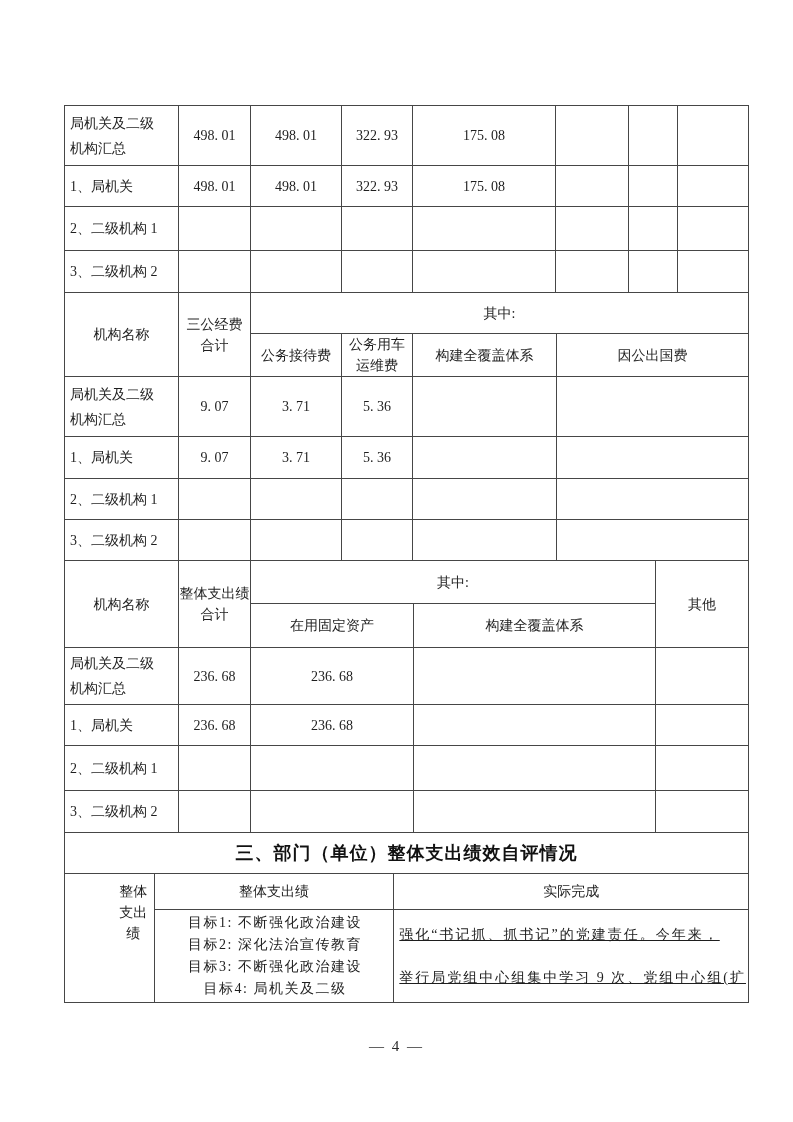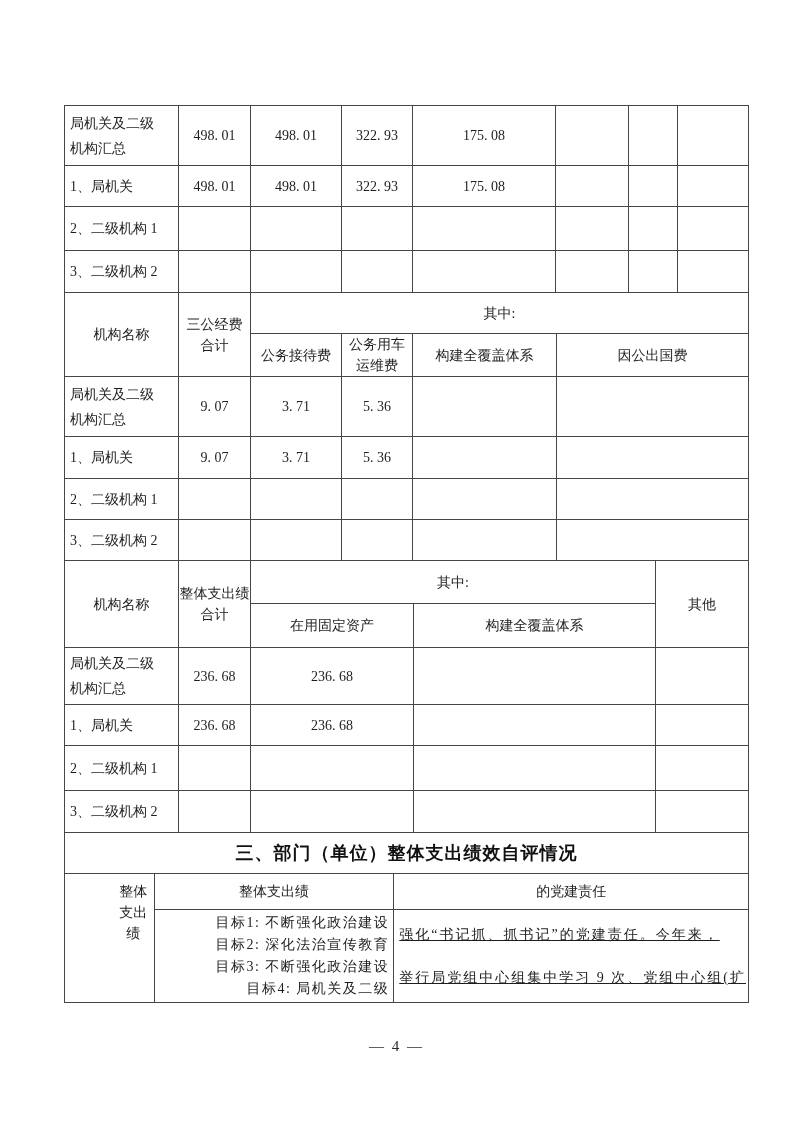--- a/index.html
+++ b/index.html
@@ -36,21 +36,21 @@
   .h44{height:44px}.h45{height:45px}.h57{height:57px}.h60{height:60px}.h91{height:91px}
   .title-cell{
     font-family:"Liberation Sans","DejaVu Sans",sans-serif;
     font-weight:700;
     font-size:18px;
     letter-spacing:1px;
     color:#111;
   }
   .rowhead-top{vertical-align:top;padding-top:7px;padding-left:48px;}
   td.goals{
-    text-align:right;
+    text-align:center;
     padding:2px 4px 2px 6px;
     line-height:22px;
     letter-spacing:1.5px;
   }
   td.goals div{white-space:nowrap;}
   td.actual{
     text-align:left;
     padding:0 2px 0 5px;
     line-height:43px;
     letter-spacing:2px;
@@ -283,21 +283,21 @@
     <table>
       <colgroup>
         <col class="w96">
           <col class="w253">
           <col class="w335">
       </colgroup>
       <tbody>
           <tr class="h36">
         <td rowspan="2" class="rowhead-top">整体支出绩</td>
         <td>整体支出绩</td>
-        <td>的党建责任</td>
+        <td>实际完成</td>
       </tr>
       <tr class="h91">
         <td class="goals">
               <div>目标1: 不断强化政治建设</div>
               <div>目标2: 深化法治宣传教育</div>
               <div>目标3: 不断强化政治建设</div>
               <div>目标4: 局机关及二级</div>
             </td>
         <td class="actual">
               <div>强化“书记抓、抓书记”的党建责任。今年来，</div>

